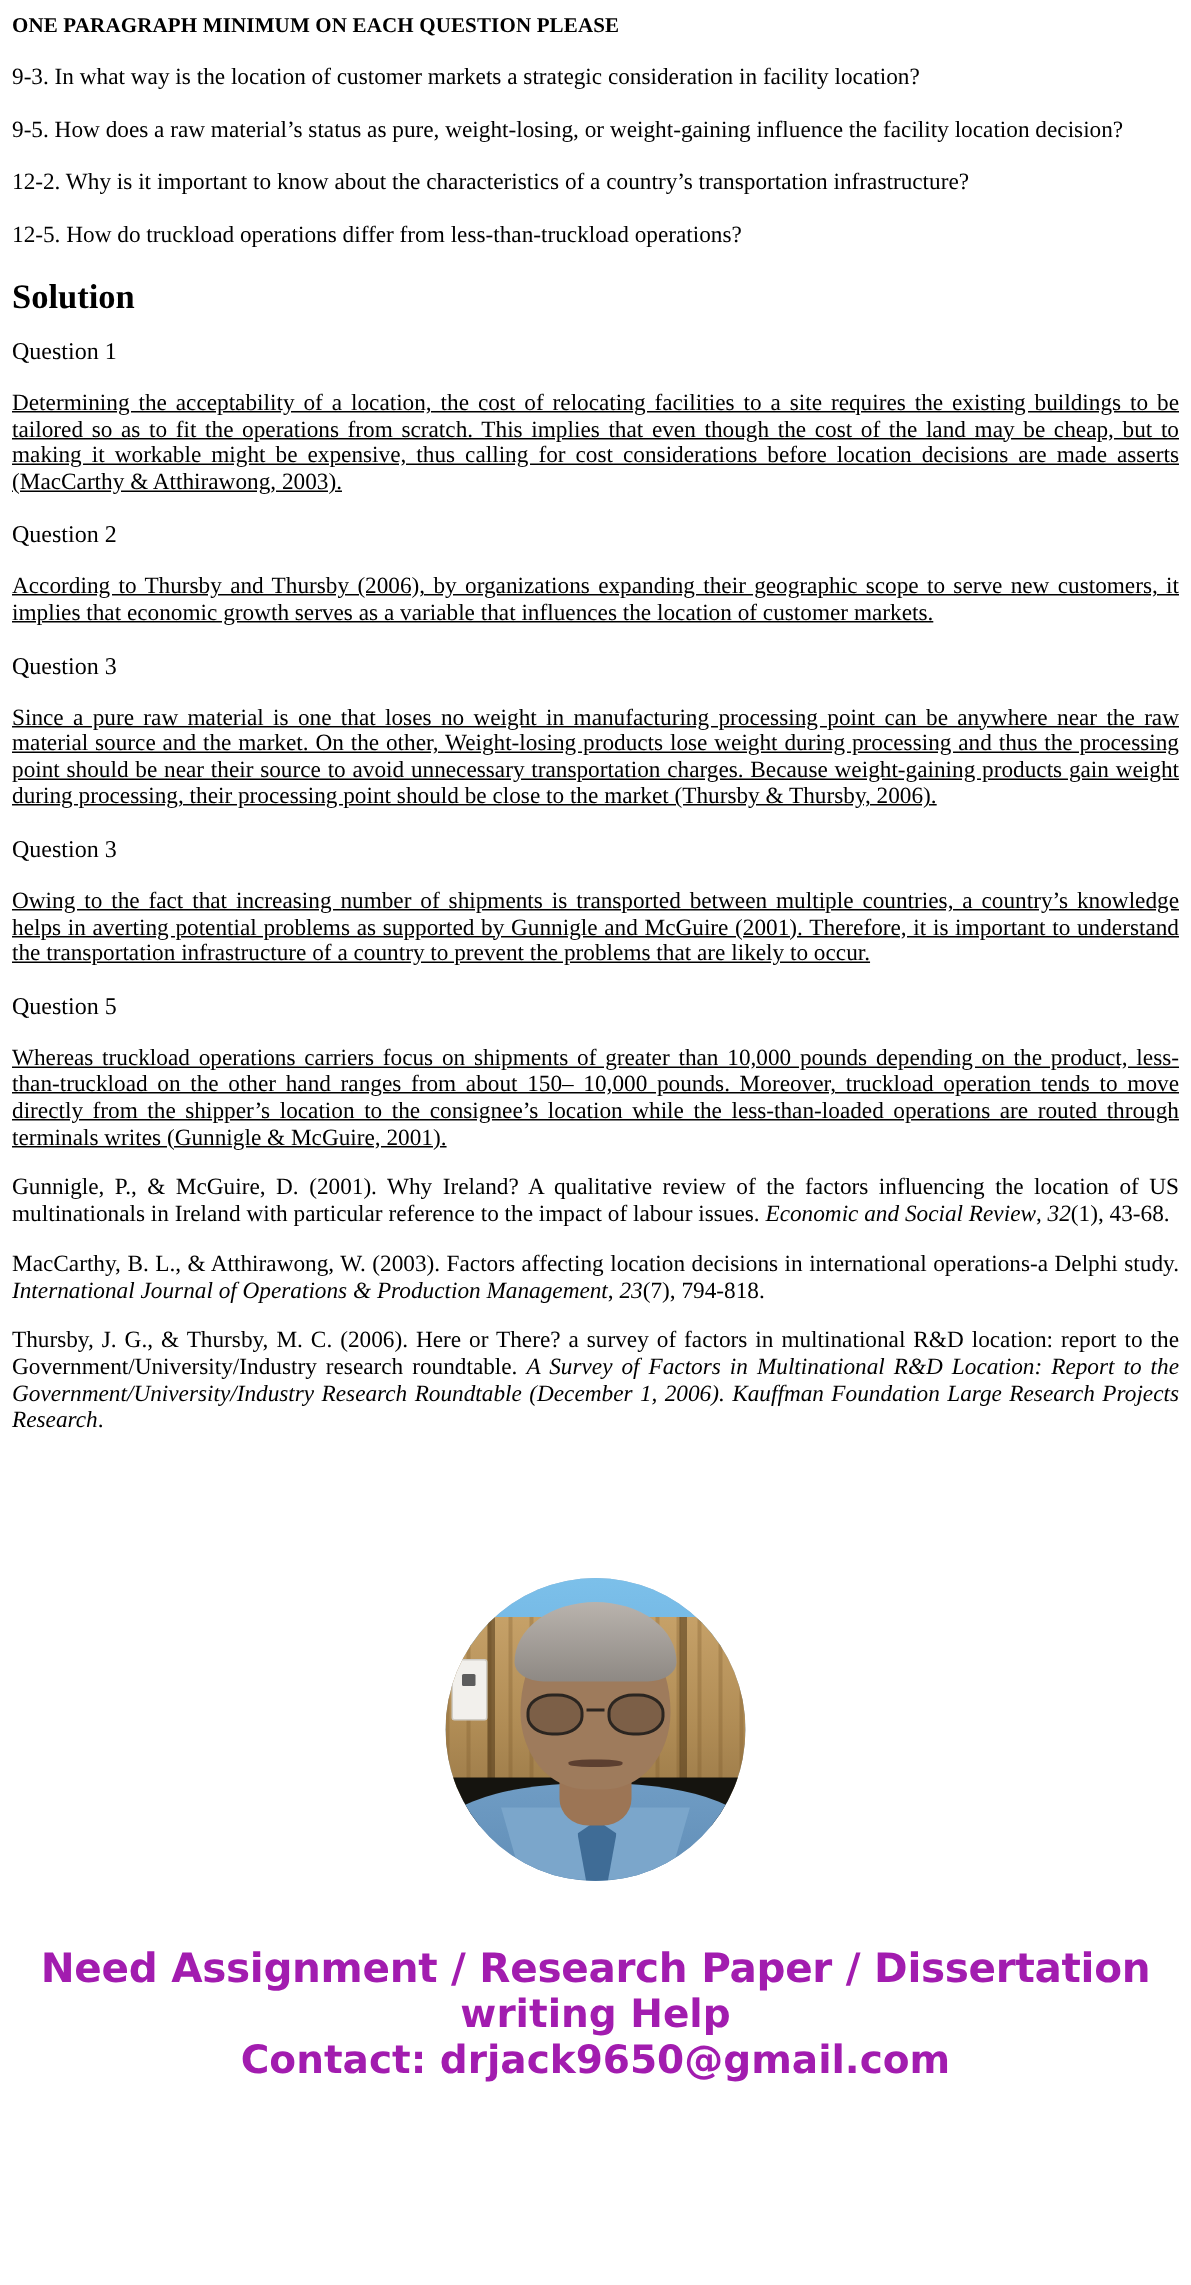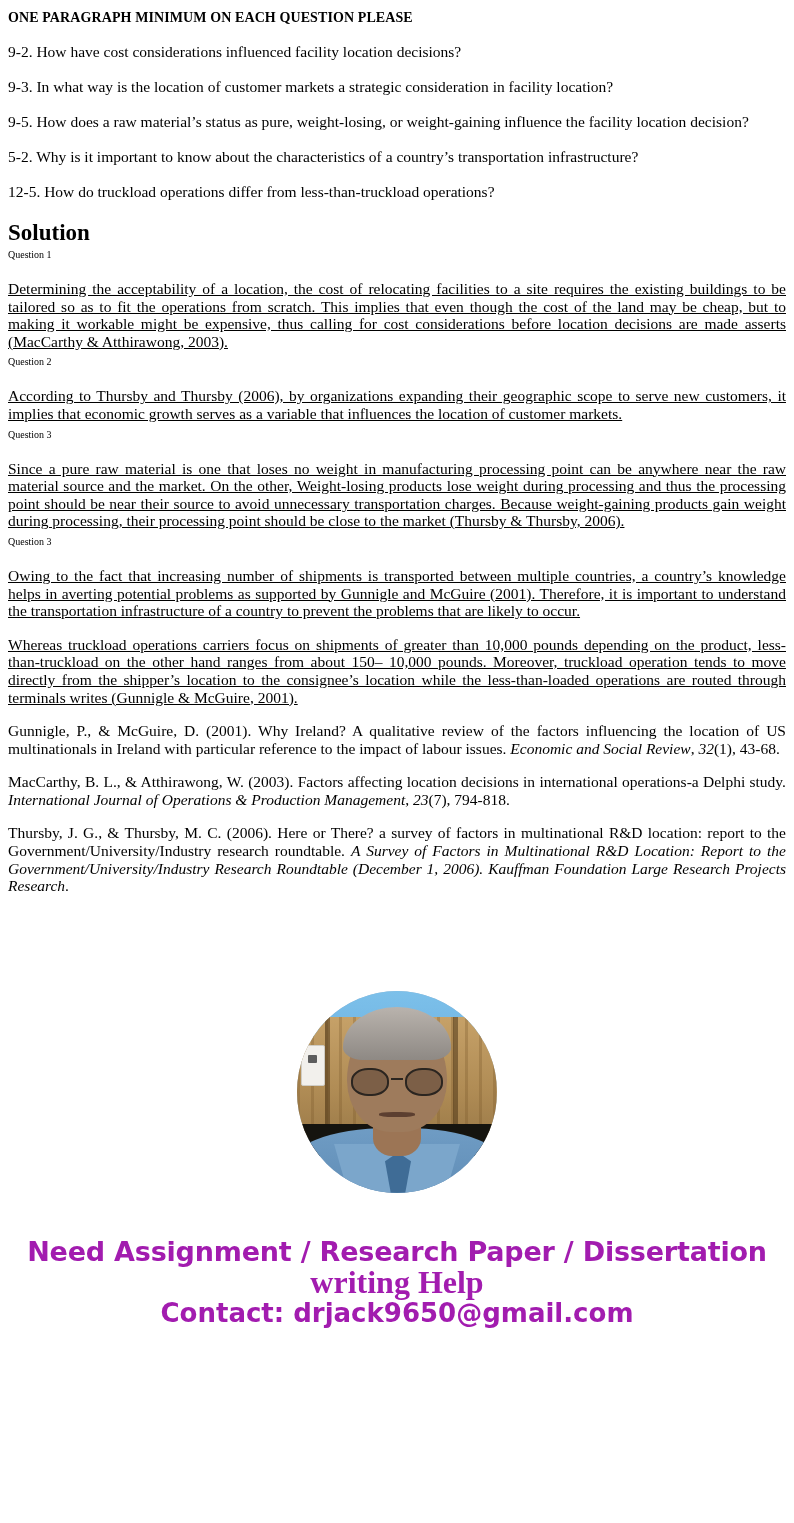--- a/index.html
+++ b/index.html
@@ -35,23 +35,23 @@
     line-height: 18px;
     margin: 17px 0 0 0;
   }
   .solution-heading {
     font-size: 23px;
     font-weight: bold;
     line-height: 20px;
     margin: 22px 0 0 0;
   }
   .q-label {
-    font-size: 10px;
+    font-size: 16px;
     line-height: 18px;
-    margin: 3px 0 0 0;
+    margin: 18px 0 0 0;
   }
   .body-par {
     font-size: 15.5px;
     line-height: 17.6px;
     margin: 16px 0 0 0;
     text-align: justify;
     text-justify: inter-word;
     text-decoration: underline;
   }
   .refs-heading {
@@ -211,57 +211,56 @@
     font-family: "DejaVu Sans", "Liberation Sans", sans-serif;
     font-weight: bold;
     color: #a21caf;
   }
   .promo-line1 {
     font-size: 27px;
     line-height: 31px;
     letter-spacing: -0.2px;
   }
   .promo-line2 {
-    font-size: 32px;
+    font-size: 26px;
     line-height: 31px;
-    font-family: Liberation Serif, serif;
   }
   .promo-contact {
     font-size: 26px;
     line-height: 31px;
     margin-top: 0;
   }
 </style>
 </head>
 <body>
 
 <div class="page">
 
   <div class="prompt-heading">ONE PARAGRAPH MINIMUM ON EACH QUESTION PLEASE</div>
 
-  <div class="question-line">9-2. How have cost considerations influenced facility location decisions?</div>
   <div class="question-line">9-3. In what way is the location of customer markets a strategic consideration in facility location?</div>
   <div class="question-line">9-5. How does a raw material’s status as pure, weight-losing, or weight-gaining influence the facility location decision?</div>
-  <div class="question-line">5-2. Why is it important to know about the characteristics of a country’s transportation infrastructure?</div>
+  <div class="question-line">12-2. Why is it important to know about the characteristics of a country’s transportation infrastructure?</div>
   <div class="question-line">12-5. How do truckload operations differ from less-than-truckload operations?</div>
 
   <div class="solution-heading">Solution</div>
 
   <div class="q-label">Question 1</div>
   <div class="body-par">Determining the acceptability of a location, the cost of relocating facilities to a site requires the existing buildings to be tailored so as to fit the operations from scratch. This implies that even though the cost of the land may be cheap, but to making it workable might be expensive, thus calling for cost considerations before location decisions are made asserts (MacCarthy &amp; Atthirawong, 2003).</div>
 
   <div class="q-label">Question 2</div>
   <div class="body-par">According to Thursby and Thursby (2006), by organizations expanding their geographic scope to serve new customers, it implies that economic growth serves as a variable that influences the location of customer markets.</div>
 
   <div class="q-label">Question 3</div>
   <div class="body-par">Since a pure raw material is one that loses no weight in manufacturing processing point can be anywhere near the raw material source and the market. On the other, Weight-losing products lose weight during processing and thus the processing point should be near their source to avoid unnecessary transportation charges. Because weight-gaining products gain weight during processing, their processing point should be close to the market (Thursby &amp; Thursby, 2006).</div>
 
   <div class="q-label">Question 3</div>
   <div class="body-par">Owing to the fact that increasing number of shipments is transported between multiple countries, a country’s knowledge helps in averting potential problems as supported by Gunnigle and McGuire (2001). Therefore, it is important to understand the transportation infrastructure of a country to prevent the problems that are likely to occur.</div>
 
+  <div class="q-label">Question 5</div>
   <div class="body-par">Whereas truckload operations carriers focus on shipments of greater than 10,000 pounds depending on the product, less-than-truckload on the other hand ranges from about 150– 10,000 pounds. Moreover, truckload operation tends to move directly from the shipper’s location to the consignee’s location while the less-than-loaded operations are routed through terminals writes (Gunnigle &amp; McGuire, 2001).</div>
 
 
   <div class="ref-item">
     <span>Gunnigle, P., &amp; McGuire, D. (2001). Why Ireland? A qualitative review of the factors influencing the location of US multinationals in Ireland with particular reference to the impact of labour issues. </span><span class="ital">Economic and Social Review</span><span>, </span><span class="ital">32</span><span>(1), 43-68.</span>
   </div>
 
   <div class="ref-item">
     <span>MacCarthy, B. L., &amp; Atthirawong, W. (2003). Factors affecting location decisions in international operations-a Delphi study. </span><span class="ital">International Journal of Operations &amp; Production Management</span><span>, </span><span class="ital">23</span><span>(7), 794-818.</span>
   </div>

